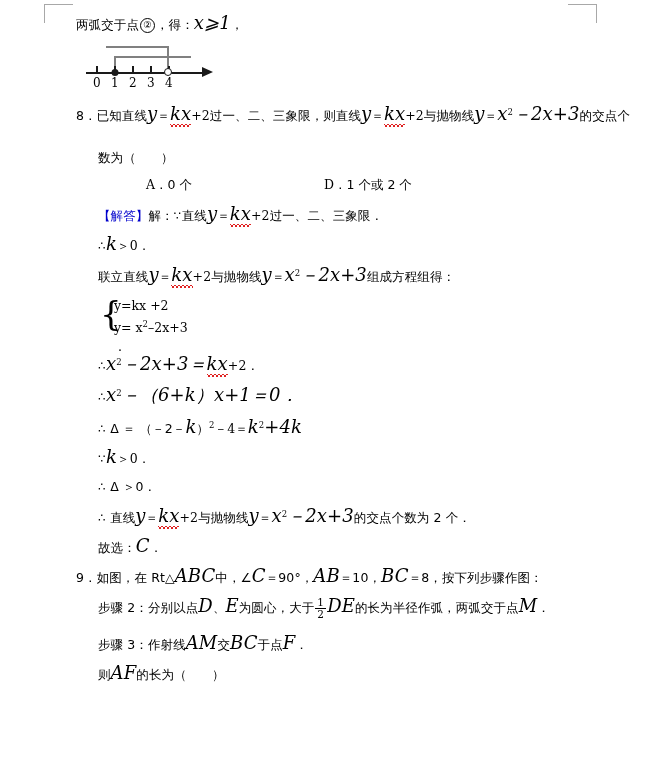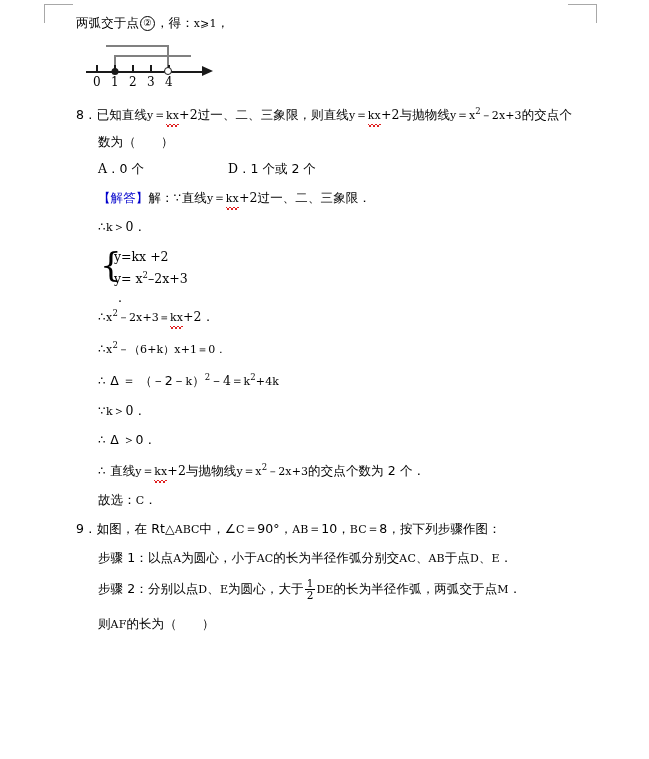--- a/index.html
+++ b/index.html
@@ -53,21 +53,22 @@
     margin-bottom: 11px;
     white-space: nowrap;
     letter-spacing: 0.1px;
   }
 
   .indent1 { padding-left: 22px; }
 
   
   .mi {
     font-family: "DejaVu Serif", "Liberation Serif", serif;
-    font-size: 11px;
+    font-style: italic;
+    font-size: 18px;
   }
   .mr {
     font-family: "DejaVu Serif", "Liberation Serif", serif;
     font-style: normal;
     font-size: 12.5px;
   }
   .sup-r {
     font-size: 8.5px;
     vertical-align: super;
     font-family: "DejaVu Serif", "Liberation Serif", serif;
@@ -220,21 +221,21 @@
   }
   .frac .num { display: block; padding: 0 2px; }
   .frac .den { display: block; border-top: 1.1px solid #000; padding: 0 2px; }
 
   .opt-row {
     display: flex;
     font-size: 12.5px;
     padding-left: 22px;
     margin-bottom: 11px;
   }
-  .opt { white-space: nowrap; }
+  .opt { white-space: nowrap; margin-left: 48px; }
   .opt-letter {
     font-family: "DejaVu Serif", "Liberation Serif", serif;
     font-style: normal;
   }
 </style>
 </head>
 <body>
 
 <div class="page">
 
@@ -267,21 +268,21 @@
       <div class="nl-dot-open" style="left:82px;"></div>
 
       <div class="nl-label" style="left:10.8px;">0</div>
       <div class="nl-label" style="left:28.8px;">1</div>
       <div class="nl-label" style="left:46.8px;">2</div>
       <div class="nl-label" style="left:64.8px;">3</div>
       <div class="nl-label" style="left:82.8px;">4</div>
     </div>
 
 
-    <div class="line" style="margin-bottom:9px;">
+    <div class="line" style="margin-bottom:25px;">
       <span>8．</span><span>已知直线</span><span class="mi">y</span><span class="mr">＝</span><span class="squiggle"><span class="mi">kx</span></span><span class="mr">+2</span><span>过一、二、三象限，则直线</span><span class="mi">y</span><span class="mr">＝</span><span class="squiggle"><span class="mi">kx</span></span><span class="mr">+2</span><span>与抛物线</span><span class="mi">y</span><span class="mr">＝</span><span class="mi">x</span><span class="sup-r">2</span><span class="mi">－2x+3</span><span>的交点个</span>
     </div>
 
     <div class="line indent1">
       <span>数为（　　）</span>
     </div>
 
     <div class="opt-row">
       <div class="opt" style="width:130px;"><span class="opt-letter mr">A</span><span>．</span><span>0 个</span></div>
       <div class="opt"><span class="opt-letter mr">D</span><span>．</span><span>1 个或 2 个</span></div>
@@ -289,20 +290,23 @@
 
 
     <div class="line indent1">
       <span class="tag-blue">【解答】</span><span>解：∵</span><span>直线</span><span class="mi">y</span><span class="mr">＝</span><span class="squiggle"><span class="mi">kx</span></span><span class="mr">+2</span><span>过一、二、三象限．</span>
     </div>
 
     <div class="line indent1">
       <span>∴</span><span class="mi">k</span><span class="mr">＞0．</span>
     </div>
 
+    <div class="line indent1">
+      <span>联立直线</span><span class="mi">y</span><span class="mr">＝</span><span class="squiggle"><span class="mi">kx</span></span><span class="mr">+2</span><span>与抛物线</span><span class="mi">y</span><span class="mr">＝</span><span class="mi">x</span><span class="sup-r">2</span><span class="mi">－2x+3</span><span>组成方程组得：</span>
+    </div>
 
     <div class="sys-block">
       <div class="syseq">
         <span class="brace">{</span>
         <div class="eqrow">y=kx +2</div>
         <div class="eqrow"><span>y= x</span><span class="sup-r">2</span><span>–2x+3</span></div>
         <span class="syseq-dot">.</span>
       </div>
     </div>
 
@@ -331,27 +335,27 @@
     </div>
 
     <div class="line indent1">
       <span>故选：</span><span class="mi">C</span><span>．</span>
     </div>
 
     <div class="line">
       <span>9．</span><span>如图，在 Rt△</span><span class="mi">ABC</span><span>中，∠</span><span class="mi">C</span><span>＝90°，</span><span class="mi">AB</span><span>＝10，</span><span class="mi">BC</span><span>＝8，按下列步骤作图：</span>
     </div>
 
-    <div class="line indent1">
-      <span>步骤 1：</span><span>以点</span><span class="mi">A</span><span>为圆心，小于</span><span class="mi">AC</span><span>的长为半径作弧分别交</span><span class="mi">AC</span><span>、</span><span class="mi">AB</span><span>于点</span><span class="mi">D</span><span>、</span><span class="mi">E</span><span>．</span>
-    </div>
 
     <div class="line indent1" style="margin-bottom:14px;">
       <span>步骤 2：</span><span>分别以点</span><span class="mi">D</span><span>、</span><span class="mi">E</span><span>为圆心，大于</span><span class="frac"><span class="num">1</span><span class="den">2</span></span><span class="mi">DE</span><span>的长为半径作弧，两弧交于点</span><span class="mi">M</span><span>．</span>
     </div>
 
+    <div class="line indent1">
+      <span>步骤 3：</span><span>作射线</span><span class="mi">AM</span><span>交</span><span class="mi">BC</span><span>于点</span><span class="mi">F</span><span>．</span>
+    </div>
 
     <div class="line indent1">
       <span>则</span><span class="mi">AF</span><span>的长为（　　）</span>
     </div>
 
   </div>
 </div>
 
 </body></html>

